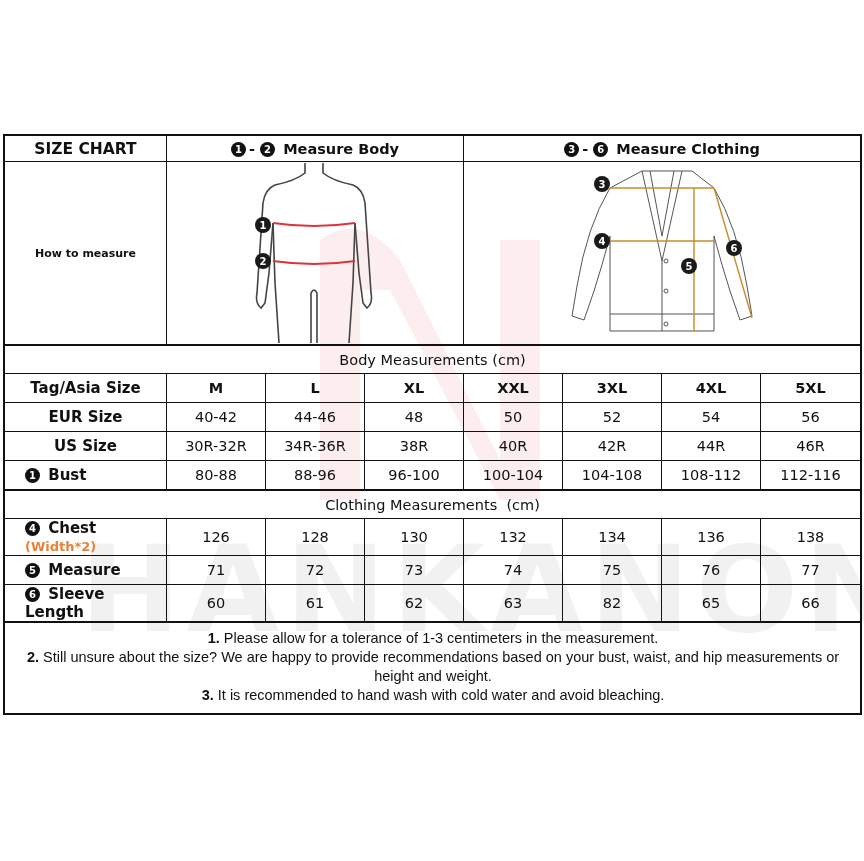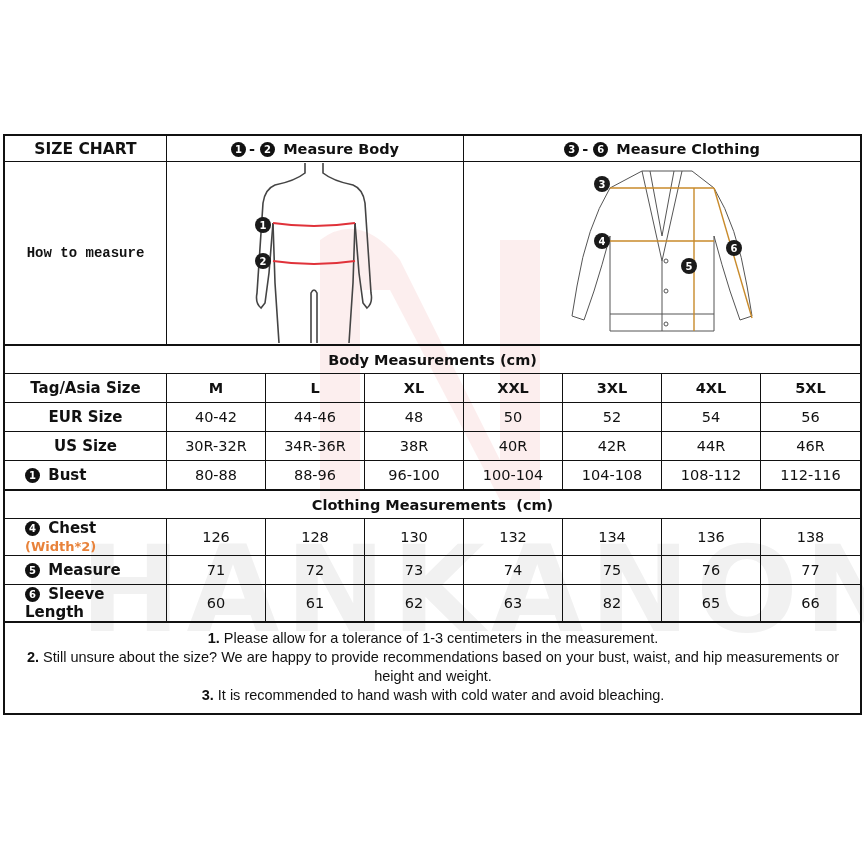--- a/index.html
+++ b/index.html
@@ -12,22 +12,22 @@
 
   table.chart { position: absolute; left: 4px; top: 135px; width: 856px;
                 border-collapse: collapse; table-layout: fixed; z-index: 1; }
   table.chart td { border: 1px solid #111; text-align: center; padding: 0;
                    font-size: 14.5px; background: transparent; }
   table.chart tr.thick-top td { border-top: 2px solid #111; }
   .outer { outline: 2px solid #111; outline-offset: -1px; }
   .hdr td { background: #d4d4d4; font-weight: bold; height: 25px; font-size: 15px; margin-left: 20px; }
   .hdr td.title { font-size: 15.5px; }
   .img-row td { height: 182px; background: #fff; }
-  .img-row td.label { font-weight: bold; font-size: 14px; font-family: Liberation Mono, monospace; }
-  .section td { background: #d4d4d4; font-weight: bold; height: 27px; font-size: 15px; }
+  .img-row td.label { font-weight: bold; font-size: 11px; }
+  .section td { background: #d4d4d4; font-weight: normal; height: 27px; font-size: 15px; }
   .row td { height: 28px; }
   .row td.rowlabel { font-weight: bold; font-size: 15px; }
   .row td.rowlabel.left { text-align: left; padding-left: 20px; }
   .row.sizes td { font-weight: bold; }
   .num { font-size: 15px; }
   .note-orange { color: #e8823a; font-weight: bold; font-size: 13px; }
   .notes td { text-align: center; padding: 6px 4px 8px 5px !important;
               font-family: "Liberation Sans Narrow", "Liberation Sans", sans-serif;
               font-size: 15px; line-height: 19px; }
   .notes b { font-weight: bold; }

